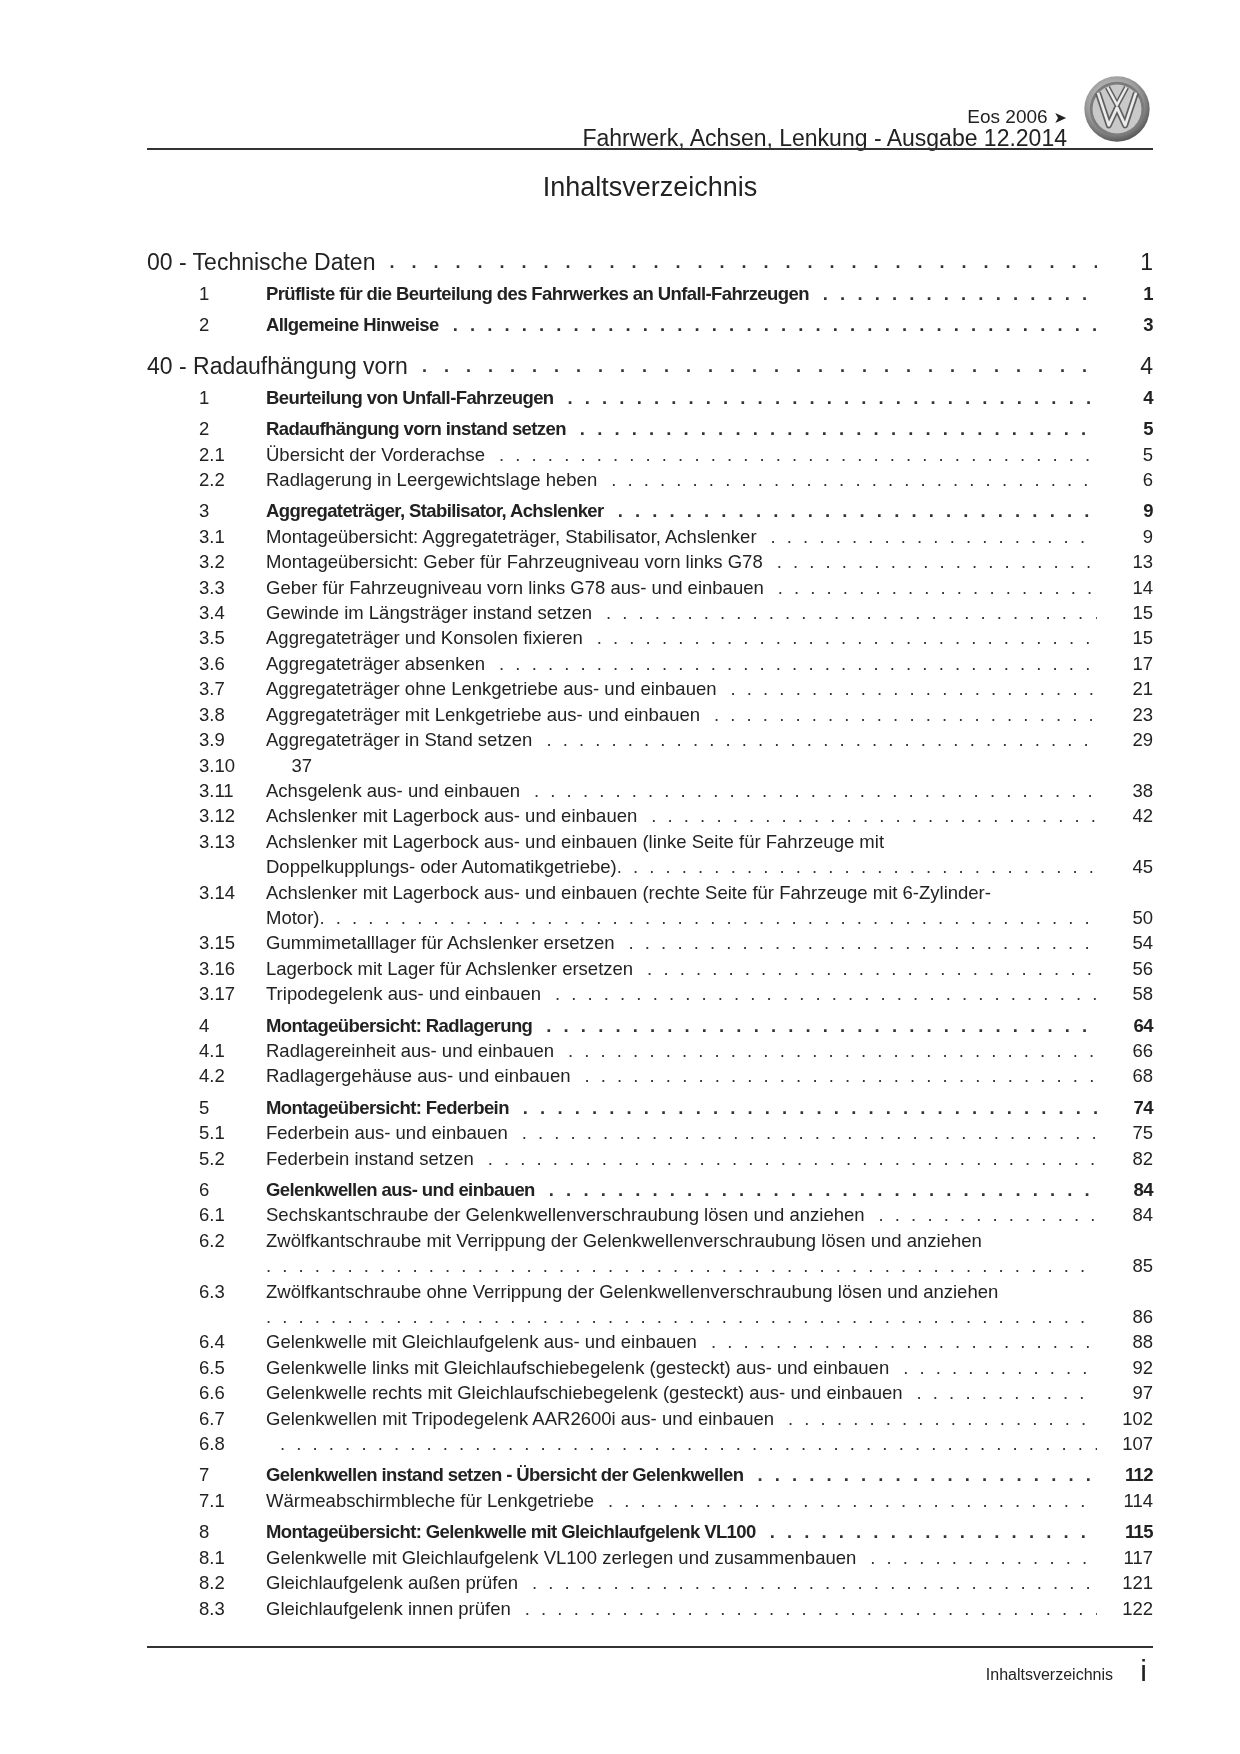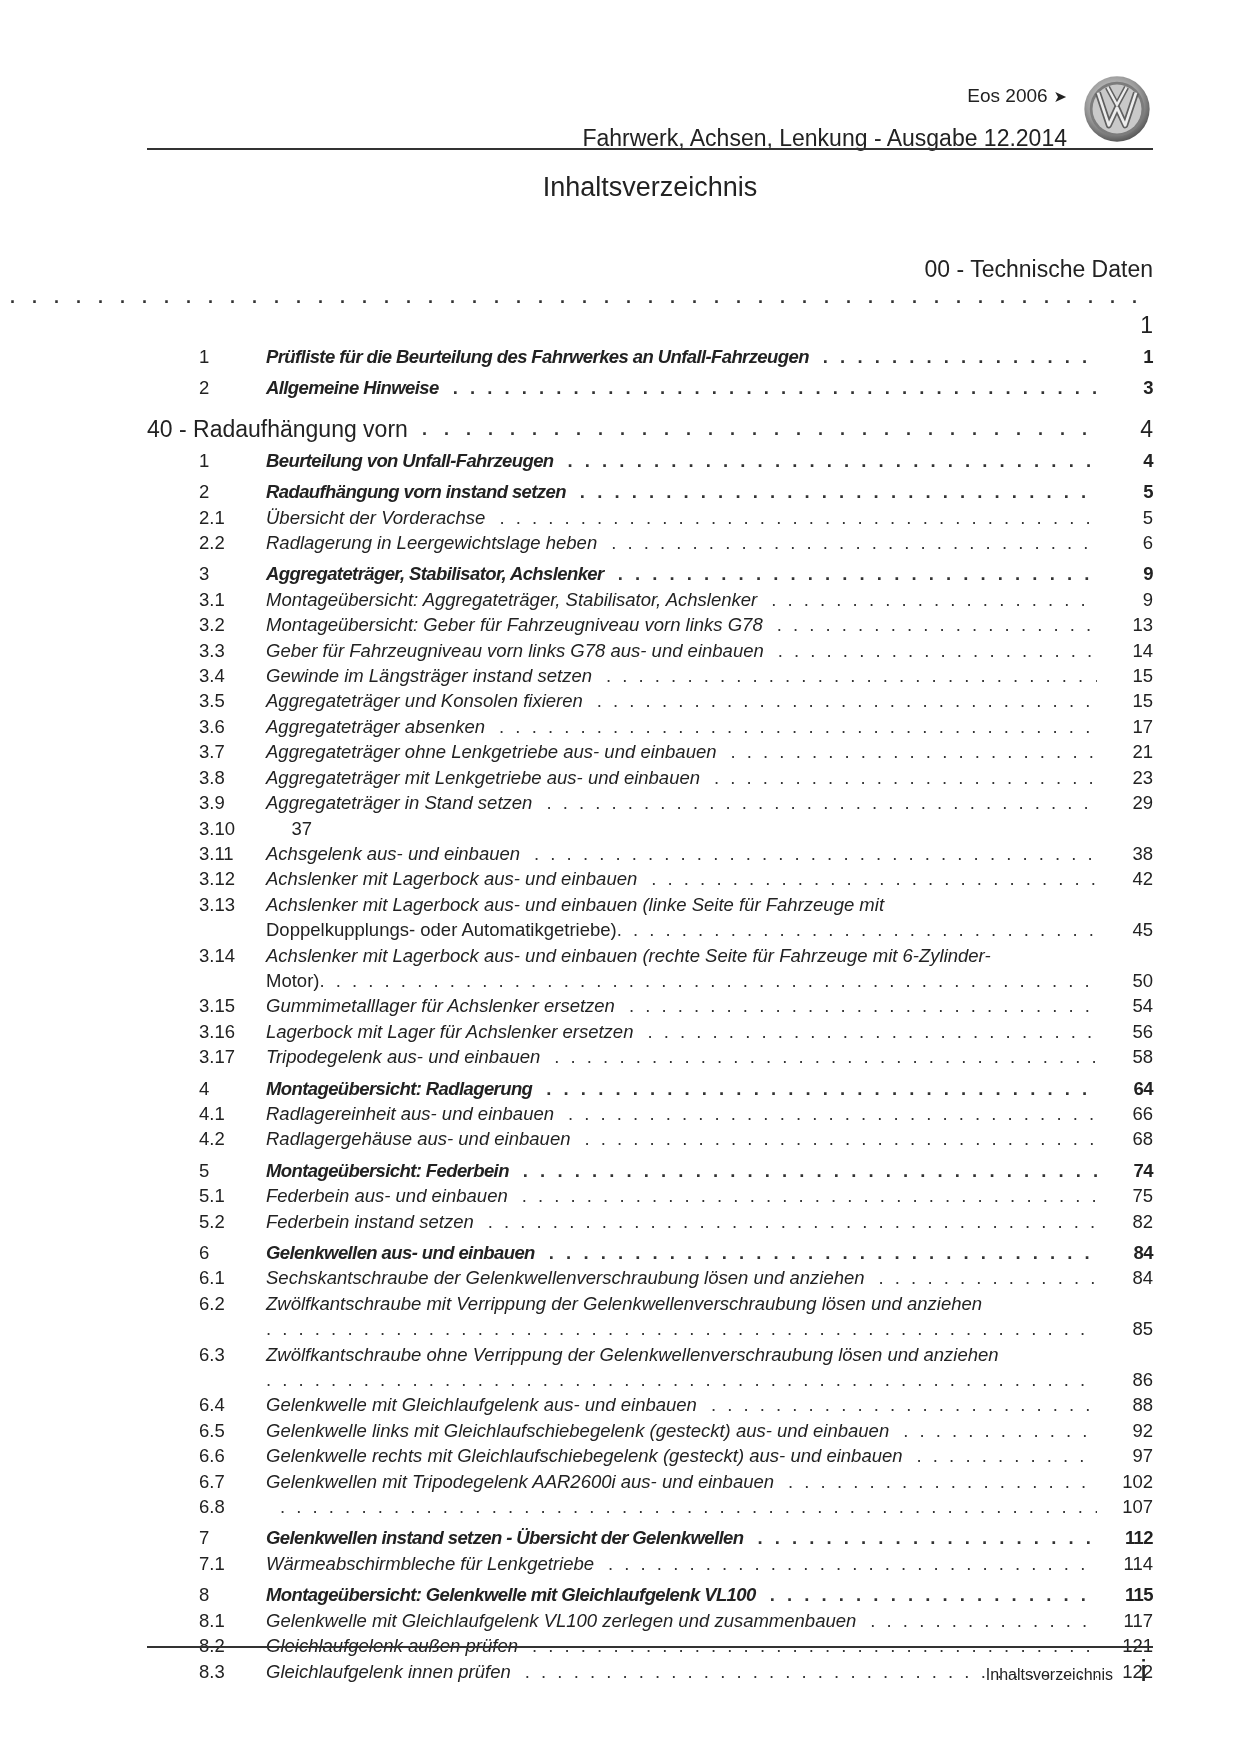--- a/index.html
+++ b/index.html
@@ -1,35 +1,35 @@
 <!DOCTYPE html>
 <html><head>
 <meta charset="utf-8">
 <style>
   html, body { margin: 0; padding: 0; background: #ffffff; }
   body { width: 1240px; height: 1754px; position: relative; overflow: hidden;
          font-family: "Liberation Sans", sans-serif; color: #222222; }
-  .header-line1 { position: absolute; right: 173px; top: 83px; font-size: 19px; line-height: 26px; white-space: nowrap; }
+  .header-line1 { position: absolute; right: 173px; top: 104px; font-size: 19px; line-height: 26px; white-space: nowrap; }
   .header-line2 { position: absolute; right: 173px; top: 125px; font-size: 23px; line-height: 26px; white-space: nowrap; }
   .arrow { font-size: 16px; margin-left: 6px; }
   .logo { position: absolute; left: 1083px; top: 75px; width: 68px; height: 68px; }
   .rule { position: absolute; left: 147px; width: 1006px; height: 2px; background: #333333; }
   .rule.top { top: 148px; }
   .rule.bottom { top: 1646px; }
   .title { position: absolute; left: 0; width: 1300px; text-align: center; top: 170px; font-size: 27px; line-height: 34px; }
   .toc { position: absolute; left: 147px; top: 244px; width: 1006px; }
   .chapter { display: flex; align-items: flex-end; font-size: 23px; line-height: 28px; margin-top: 14px; }
-  .chapter:first-child { margin-top: 11px; flex-direction: column; }
+  .chapter:first-child { margin-top: 4px; }
   .chapter .ch-title { white-space: nowrap; }
   .row { display: flex; align-items: flex-start; font-size: 18.5px; line-height: 25.4px; }
   .row.group { margin-top: 6px; font-weight: bold; letter-spacing: -0.6px; }
   .row.first { margin-top: 5px; }
   .num { width: 67px; flex: none; padding-left: 52px; box-sizing: content-box; font-weight: normal; letter-spacing: 0; }
   .body { flex: 1; display: flex; flex-wrap: wrap; align-items: flex-end; min-width: 0; }
-  .txt { white-space: normal; font-style: italic; }
+  .txt { white-space: normal; }
   .lead { flex: 1; min-width: 40px; overflow: hidden; white-space: nowrap; margin: 0 10px 0 14px; color: #333; font-weight: normal; letter-spacing: 3px; }
   .lead::after { content: ". . . . . . . . . . . . . . . . . . . . . . . . . . . . . . . . . . . . . . . . . . . . . . . . . . . . . . . . . . . . . . . . . . . . . . . . . . . . . . . . . . . . . . . . . . . . . . . . . . . . . . . . . . . . . . . . . . . . . . . . . . . . . . . . . . . . . . . . ."; }
   .chapter .lead { font-size: 18px; letter-spacing: 6px; font-weight: bold; }
   .row.group .lead { font-weight: bold; letter-spacing: 3.5px; }
   .pg { width: 46px; text-align: right; flex: none; align-self: flex-end; }
   .chapter .pg { font-size: 23px; }
   .wrap .txt { width: 100%; }
   .wrap .lead { margin-left: 0; }
   .footer-label { position: absolute; right: 127px; top: 1664px; font-size: 16px; line-height: 22px; }
   .footer-page { position: absolute; right: 93px; top: 1654px; font-size: 30px; line-height: 34px; }

